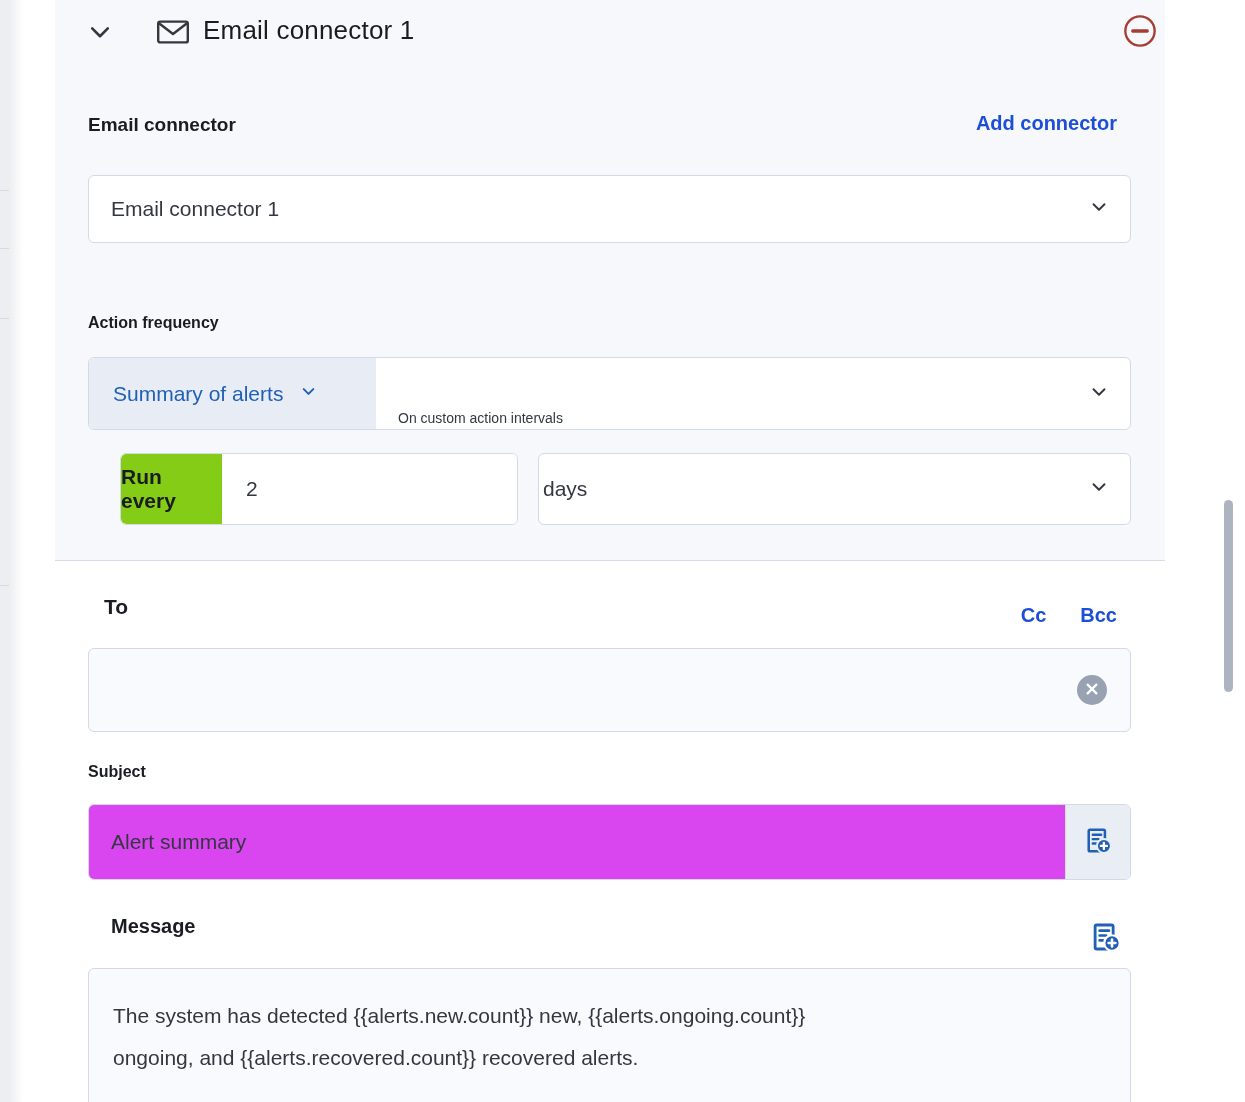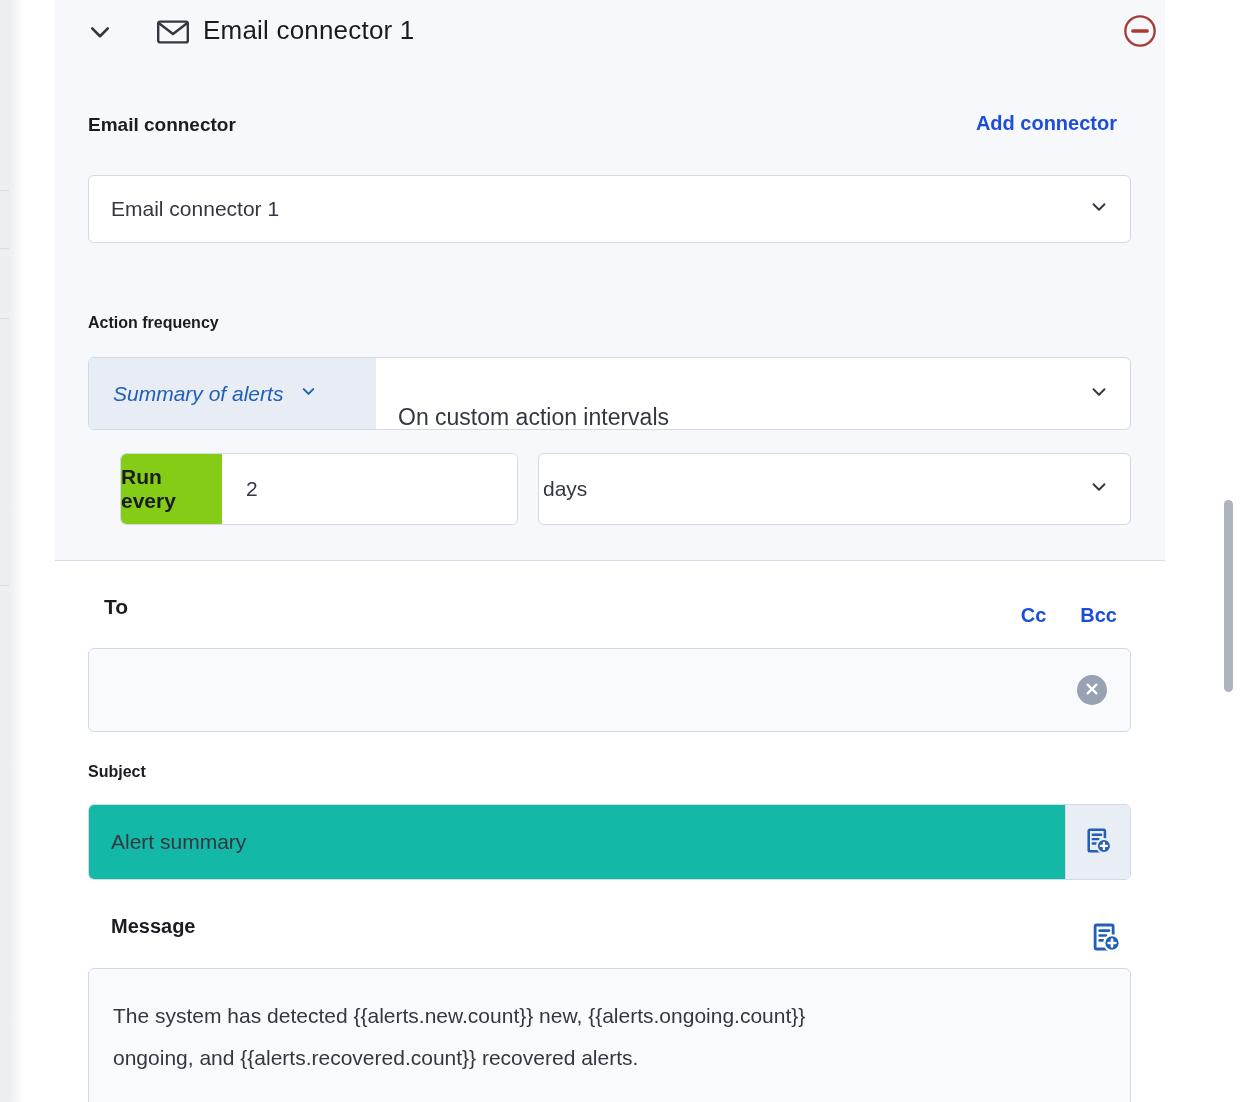--- a/index.html
+++ b/index.html
@@ -34,21 +34,21 @@
   
   .shell { background:#ffffff; border:1px solid #d3dae6; border-radius:6px; display:flex; align-items:center; }
   .shell .ftext { font-size:21px; color:#343741; }
   .chev { position:absolute; right:20px; top:50%; transform:translateY(-50%); }
 
   .sel-connector { left:88px; top:175px; width:1043px; height:68px; padding-left:22px; cursor:pointer; }
 
   
   .freq-ctrl { left:88px; top:357px; width:1043px; height:73px; overflow:hidden; padding:0; }
   .freq-notify { width:287px; height:100%; background:#e7ecf5; display:flex; align-items:center;
-     padding-left:24px; gap:16px; border:none; cursor:pointer; border-radius:5px 0 0 5px;font-style:italic; }
+     padding-left:24px; gap:16px; border:none; cursor:pointer; border-radius:5px 0 0 5px; }
   .freq-notify span { font-size:21px; font-weight:500; color:#2160b4; }
   .freq-interval { flex:1; height:100%; position:relative; display:flex; align-items:center; padding-left:22px; cursor:pointer; }
 
   .runevery { left:120px; top:453px; width:398px; height:72px; overflow:hidden; padding:0; }
   .runevery .prepend { width:167px; height:100%; background:#84cc16; display:flex; align-items:center;
      justify-content:center; font-size:21px; font-weight:700; color:#1a1c21; border-radius:5px 0 0 5px; }
   .runevery input { flex:1; height:100%; border:none; background:#fff; font-size:21px; color:#343741;
      padding-left:24px; font-family:inherit; outline:none; }
   .sel-unit { left:538px; top:453px; width:593px; height:72px; padding-left:4px; cursor:pointer; }
 
@@ -58,21 +58,21 @@
   .combo-to { left:88px; top:648px; width:1043px; height:84px; background:#f8fafd; }
   .pill { position:absolute; left:15px; top:21px; height:41px; background:#fff; border:1px solid #d3dae6;
      border-radius:5px; display:flex; align-items:center; padding:0 15px; gap:11px; }
   .pill span { font-size:19px; font-weight:600; color:#1a1c21; }
   .pill .x-btn { background:none; border:none; cursor:pointer; width:18px; height:18px; padding:0; }
   .clear-btn { position:absolute; right:23px; top:50%; transform:translateY(-50%); width:30px; height:30px;
      border-radius:50%; background:#98a2b3; border:none; cursor:pointer; display:flex; align-items:center; justify-content:center; }
 
   .subj-label { left:88px; top:763px; font-size:16px; }
   .subj-group { left:88px; top:804px; width:1043px; height:76px; overflow:hidden; padding:0; }
-  .subj-group input { flex:1; height:100%; border:none; background:#14b8a6; font-size:21px; color:#343741;
+  .subj-group input { flex:1; height:100%; border:none; background:#d946ef; font-size:21px; color:#343741;
      padding-left:22px; font-family:inherit; outline:none; }
   .append-btn { width:65px; height:100%; background:#e9edf4; border:none; border-left:1px solid #d3dae6;
      cursor:pointer; display:flex; align-items:center; justify-content:center; }
 
   .msg-label { left:71px; top:915px; font-size:20px;margin-left:40px; }
   .msg-var-btn { left:1089px; top:921px; width:34px; height:34px; background:none; border:none; cursor:pointer; }
   .msg-area { left:88px; top:968px; width:1043px; height:140px; background:#f8fafd; border:1px solid #d3dae6;
      border-radius:6px; font-size:21px; line-height:42px; color:#343741; padding:26px 24px; resize:none;
      font-family:inherit; outline:none; white-space:pre-line; overflow:hidden; }
 
@@ -133,21 +133,21 @@
   <div class="abs shell freq-ctrl">
     <button class="freq-notify">
       <span>Summary of alerts</span>
       <span>
         <svg width="19" height="19" viewBox="0 0 16 16" fill="none">
           <path d="M4 6 L8 10 L12 6" stroke="#2160b4" stroke-width="1.7" stroke-linecap="round" stroke-linejoin="round"></path>
         </svg>
       </span>
     </button>
     <div class="freq-interval">
-      <span class="ftext" style="font-size:23px;margin-top:48px;">On custom action intervals</span>
+      <span class="ftext" style="font-size:14px;margin-top:48px;">On custom action intervals</span>
       <span class="chev">
         <svg width="22" height="22" viewBox="0 0 16 16" fill="none">
           <path d="M4 6 L8 10 L12 6" stroke="#343741" stroke-width="1.4" stroke-linecap="round" stroke-linejoin="round"></path>
         </svg>
       </span>
     </div>
   </div>
 
   <div class="abs shell runevery">
     <div class="prepend">Run every</div>

